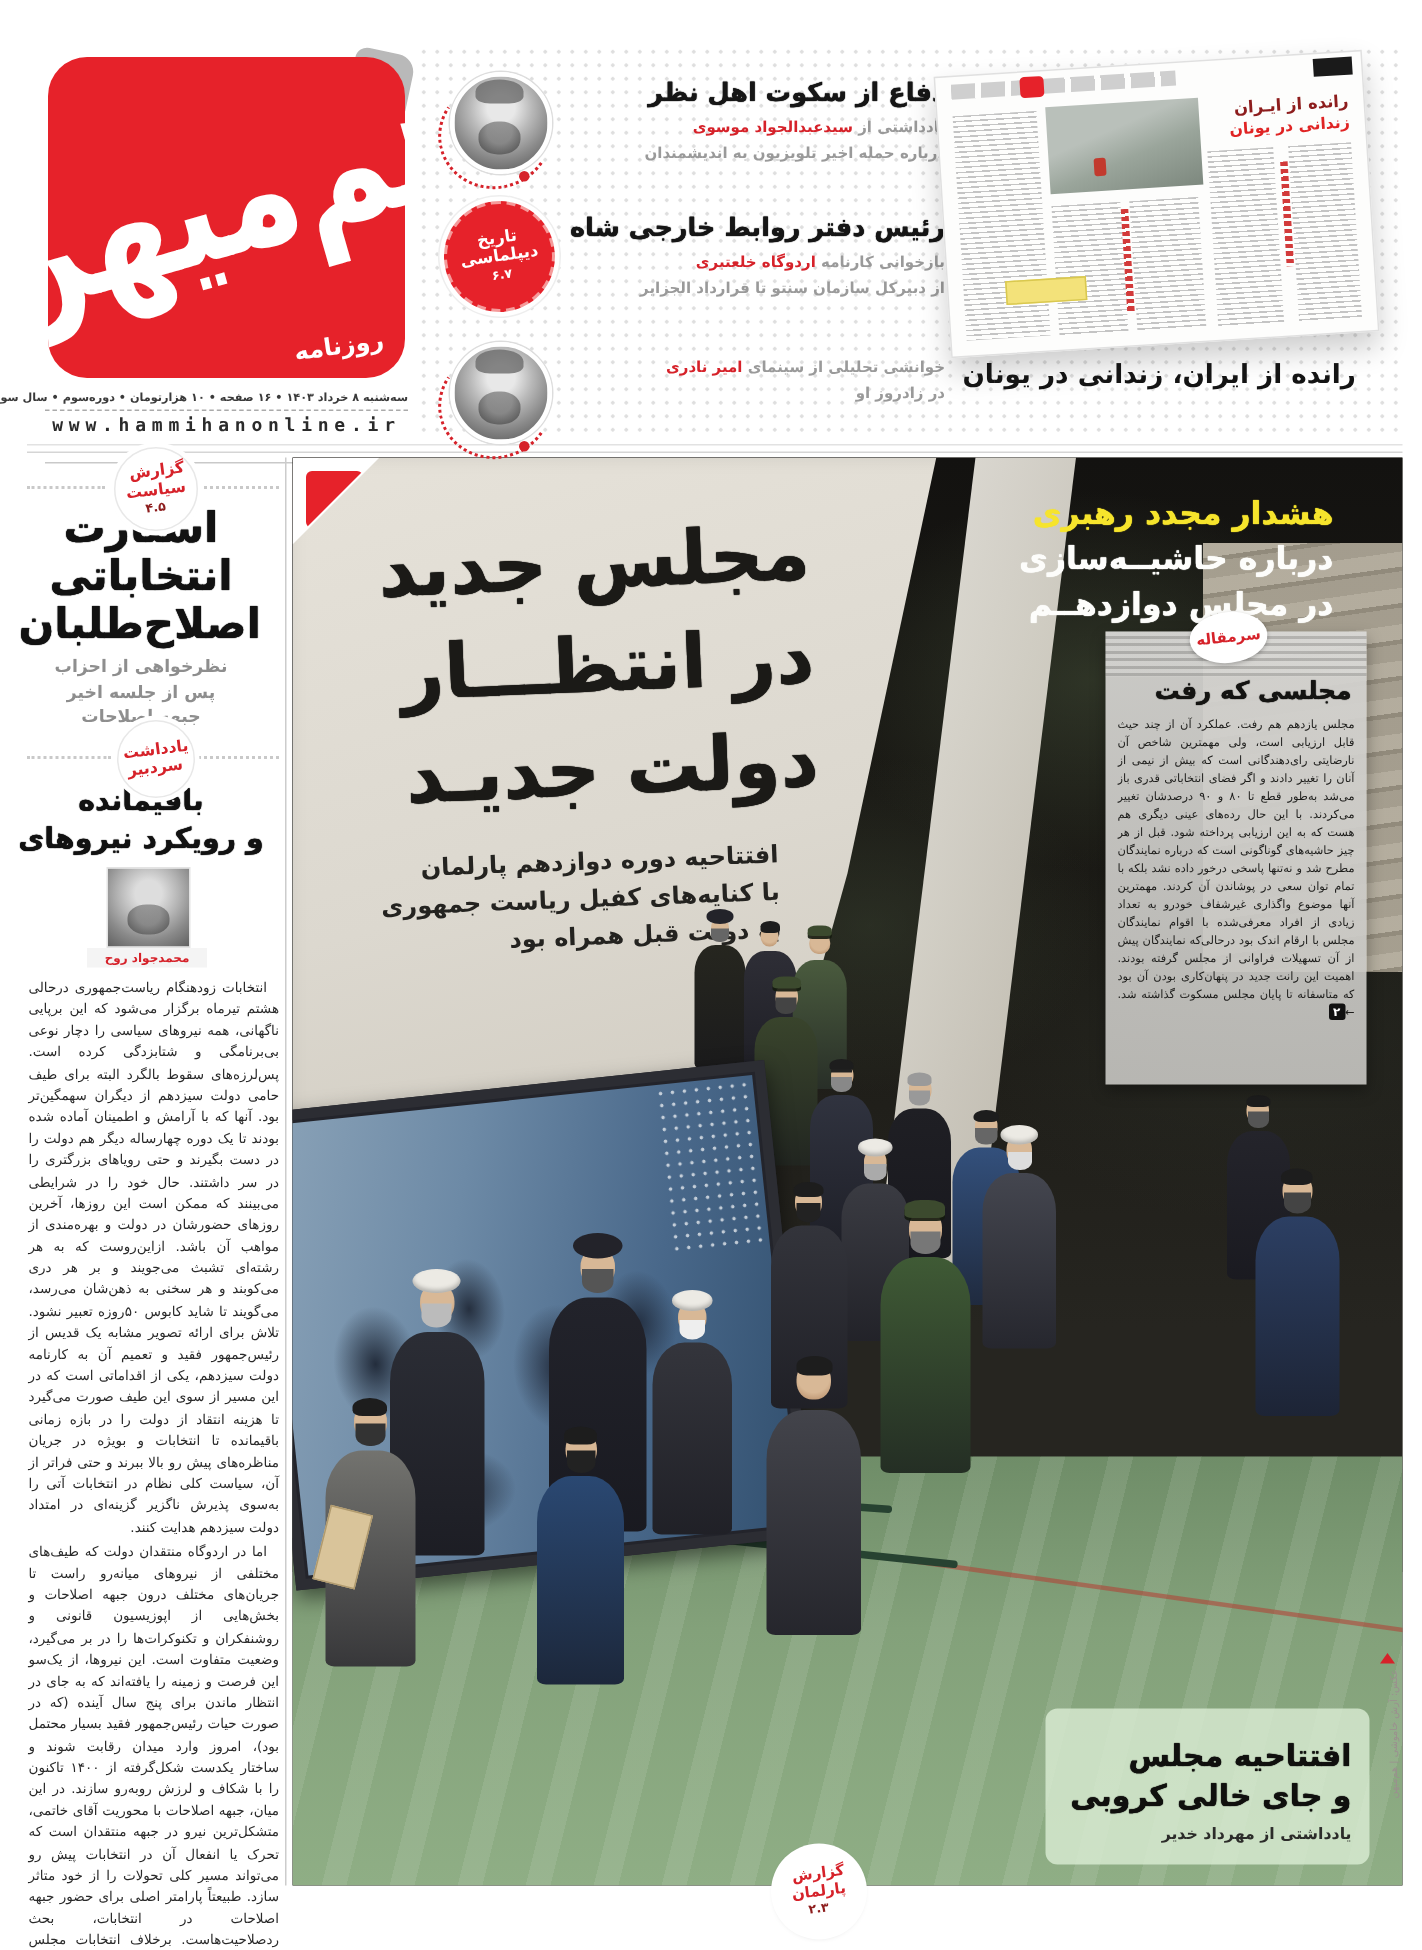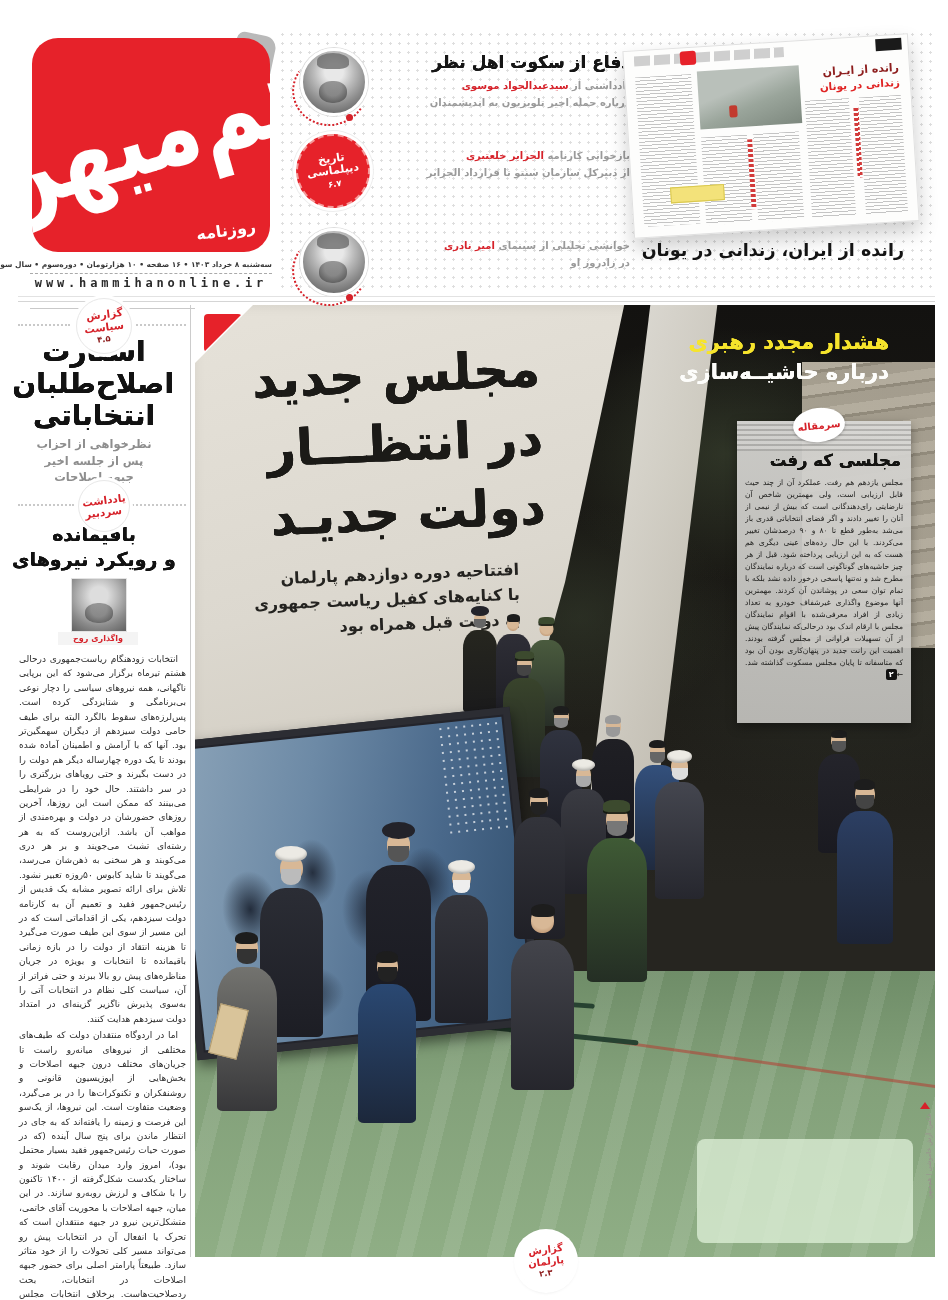--- a/index.html
+++ b/index.html
@@ -206,22 +206,23 @@
     </div>
   </div>
 
   <div class="abs teaser" style="top:138px;height:100px;">
     <div class="t-star">
       <span class="b1">تاریخ</span>
       <span class="b1">دیپلماسی</span>
       <span class="b2">۶.۷</span>
     </div>
     <div class="t-body rtl">
+      <div class="t-head heavy">رئیس دفتر روابط خارجی شاه</div>
       <div class="t-kick"><span>بازخوانی کارنامه</span>
-        <span class="auth">الجزایر خلعتبری</span></div>
+        <span class="auth">اردوگاه خلعتبری</span></div>
       <div class="t-sub">از دبیرکل سازمان سنتو تا قرارداد الجزایر</div>
     </div>
   </div>
 
   <div class="abs teaser" style="top:228px;height:72px;">
     <div class="t-arc"></div>
     <div class="t-dot"></div>
     <div class="t-avatar"></div>
     <div class="t-body rtl">
       <div class="t-kick"><span>خوانشی تحلیلی از سینمای</span>
@@ -253,40 +254,40 @@
 
   <div class="abs dotline" style="left:18px;top:324px;width:52px;"></div>
   <div class="abs dotline" style="left:136px;top:324px;width:50px;"></div>
   <div class="circ-badge" id="rep-badge">
     <span class="l">گزارش</span>
     <span class="l">سیاست</span>
     <span class="p">۴.۵</span>
   </div>
   <div class="abs rtl heavy" id="rep-head">
     <div>استارت</div>
+    <div>انتخاباتی</div>
     <div>اصلاح‌طلبان</div>
-    <div>انتخاباتی</div>
   </div>
   <div class="abs rtl" id="rep-sub">
     <div>نظرخواهی از احزاب</div>
     <div>پس از جلسه اخیر</div>
     <div>جبهه اصلاحات</div>
   </div>
   <div class="abs dotline" style="left:18px;top:504px;width:56px;"></div>
   <div class="abs dotline" style="left:132px;top:504px;width:54px;"></div>
   <div class="circ-badge" id="ed-badge">
     <span class="l">یادداشت</span>
     <span class="l">سردبیر</span>
   </div>
   <div class="abs rtl heavy" id="ed-head">
     <div>باقیمانده</div>
     <div>و رویکرد نیروهای</div>
   </div>
   <div class="abs" id="ed-photo"></div>
-  <div class="abs rtl" id="ed-name">واگذاری روح</div>
+  <div class="abs rtl" id="ed-name">محمدجواد روح</div>
   <div class="abs rtl" id="ed-body">
     <p>انتخابات زودهنگام ریاست‌جمهوری درحالی هشتم تیرماه برگزار می‌شود که این برپایی ناگهانی، همه نیروهای سیاسی را دچار نوعی بی‌برنامگی و شتابزدگی کرده است. پس‌لرزه‌های سقوط بالگرد البته برای طیف حامی دولت سیزدهم از دیگران سهمگین‌تر بود. آنها که با آرامش و اطمینان آماده شده بودند تا یک دوره چهارساله دیگر هم دولت را در دست بگیرند و حتی رویاهای بزرگتری را در سر داشتند. حال خود را در شرایطی می‌بینند که ممکن است این روزها، آخرین روزهای حضورشان در دولت و بهره‌مندی از مواهب آن باشد. ازاین‌روست که به هر رشته‌ای تشبث می‌جویند و بر هر دری می‌کوبند و هر سخنی به ذهن‌شان می‌رسد، می‌گویند تا شاید کابوس ۵۰روزه تعبیر نشود. تلاش برای ارائه تصویر مشابه یک قدیس از رئیس‌جمهور فقید و تعمیم آن به کارنامه دولت سیزدهم، یکی از اقداماتی است که در این مسیر از سوی این طیف صورت می‌گیرد تا هزینه انتقاد از دولت را در بازه زمانی باقیمانده تا انتخابات و بویژه در جریان مناظره‌های پیش رو بالا ببرند و حتی فراتر از آن، سیاست کلی نظام در انتخابات آتی را به‌سوی پذیرش ناگزیر گزینه‌ای در امتداد دولت سیزدهم هدایت کنند.</p>
     <p><span>اما در اردوگاه منتقدان دولت که طیف‌های مختلفی از نیروهای میانه‌رو راست تا جریان‌های مختلف درون جبهه اصلاحات و بخش‌هایی از اپوزیسیون قانونی و روشنفکران و تکنوکرات‌ها را در بر می‌گیرد، وضعیت متفاوت است. این نیروها، از یک‌سو این فرصت و زمینه را یافته‌اند که به جای در انتظار ماندن برای پنج سال آینده (که در صورت حیات رئیس‌جمهور فقید بسیار محتمل بود)، امروز وارد میدان رقابت شوند و ساختار یکدست شکل‌گرفته از ۱۴۰۰ تاکنون را با شکاف و لرزش روبه‌رو سازند. در این میان، جبهه اصلاحات با محوریت آقای خاتمی، متشکل‌ترین نیرو در جبهه منتقدان است که تحرک یا انفعال آن در انتخابات پیش رو می‌تواند مسیر کلی تحولات را از خود متاثر سازد. طبیعتاً پارامتر اصلی برای حضور جبهه اصلاحات در انتخابات، بحث ردصلاحیت‌هاست. برخلاف انتخابات مجلس دوازدهم که جبهه اصلاحات با رویکردی انفعالی و با ثبت‌نام حداقلی با آن برخورد کرد و در نهایت هم، در انتخابات حضور نیافت؛ به نظر می‌رسد در این دوره، انگیزه‌های جدی‌تری برای مشارکت به چشم می‌خورد. </span>←</p>
   </div>
   <div class="abs" id="col-divider"></div>
 
   <div class="abs" id="photo">
     <div class="abs" id="ph-dark"></div>
     <div class="abs" id="ph-stairs"></div>
     <div class="abs" id="ph-pillar"></div>
@@ -299,20 +300,21 @@
     </div>
     <div class="abs rtl" id="main-sub">
       <div>افتتاحیه دوره دوازدهم پارلمان</div>
       <div>با کنایه‌های کفیل ریاست جمهوری</div>
       <div>به دولت قبل همراه بود</div>
     </div>
 
     <div class="abs rtl heavy" id="warning">
       <div class="y">هشدار مجدد رهبری</div>
       <div class="w">درباره حاشیــه‌سازی</div>
+      <div class="w">در مجلس دوازدهــم</div>
     </div>
 
     <div class="abs" id="editorial">
       <div class="band"></div>
       <div id="ed-circ">سرمقاله</div>
       <div class="title rtl heavy">مجلسی که رفت</div>
       <div class="body rtl"><span>مجلس یازدهم هم رفت. عملکرد آن از چند حیث قابل ارزیابی است، ولی مهمترین شاخص آن نارضایتی رای‌دهندگانی است که بیش از نیمی از آنان را تغییر دادند و اگر فضای انتخاباتی قدری باز می‌شد به‌طور قطع تا ۸۰ و ۹۰ درصدشان تغییر می‌کردند. با این حال رده‌های عینی دیگری هم هست که به این ارزیابی پرداخته شود. قبل از هر چیز حاشیه‌های گوناگونی است که درباره نمایندگان مطرح شد و نه‌تنها پاسخی درخور داده نشد بلکه با تمام توان سعی در پوشاندن آن کردند. مهمترین آنها موضوع واگذاری غیرشفاف خودرو به تعداد زیادی از افراد معرفی‌شده با اقوام نمایندگان مجلس با ارقام اندک بود درحالی‌که نمایندگان پیش از آن تسهیلات فراوانی از مجلس گرفته بودند. اهمیت این رانت جدید در پنهان‌کاری بودن آن بود که متاسفانه تا پایان مجلس مسکوت گذاشته شد. </span>←<span class="pmark">۲</span></div>
     </div>
 
     <div class="abs" id="screen">
@@ -435,20 +437,25 @@
           <div class="beard" style="background:#222"></div>
         </div>
         <div class="person" style="left: 47%; top: 62%; width: 54px; height: 194.4px; z-index: 620;">
           <div class="coat" style="background:linear-gradient(180deg,#43444b,#14141a 160%)"></div>
           <div class="face"></div>
           <div class="hair"></div>
         </div>
       </div>
 
     <div class="abs" id="note-panel"></div>
+    <div class="abs rtl" id="note">
+      <div class="t heavy">افتتاحیه مجلس</div>
+      <div class="t heavy">و جای خالی کروبی</div>
+      <div class="b">یادداشتی از مهرداد خدیر</div>
+    </div>
     <div class="abs" id="credit-tri"></div>
     <div class="abs rtl" id="credit">عکس: آرش خاموشی | هم‌میهن</div>
 
     <div class="abs" id="corner-cut"></div>
     <div class="abs" id="corner-red"></div>
   </div>
 
   <div class="abs" id="parl-badge">
     <span class="l">گزارش</span>
     <span class="l">پارلمان</span>

